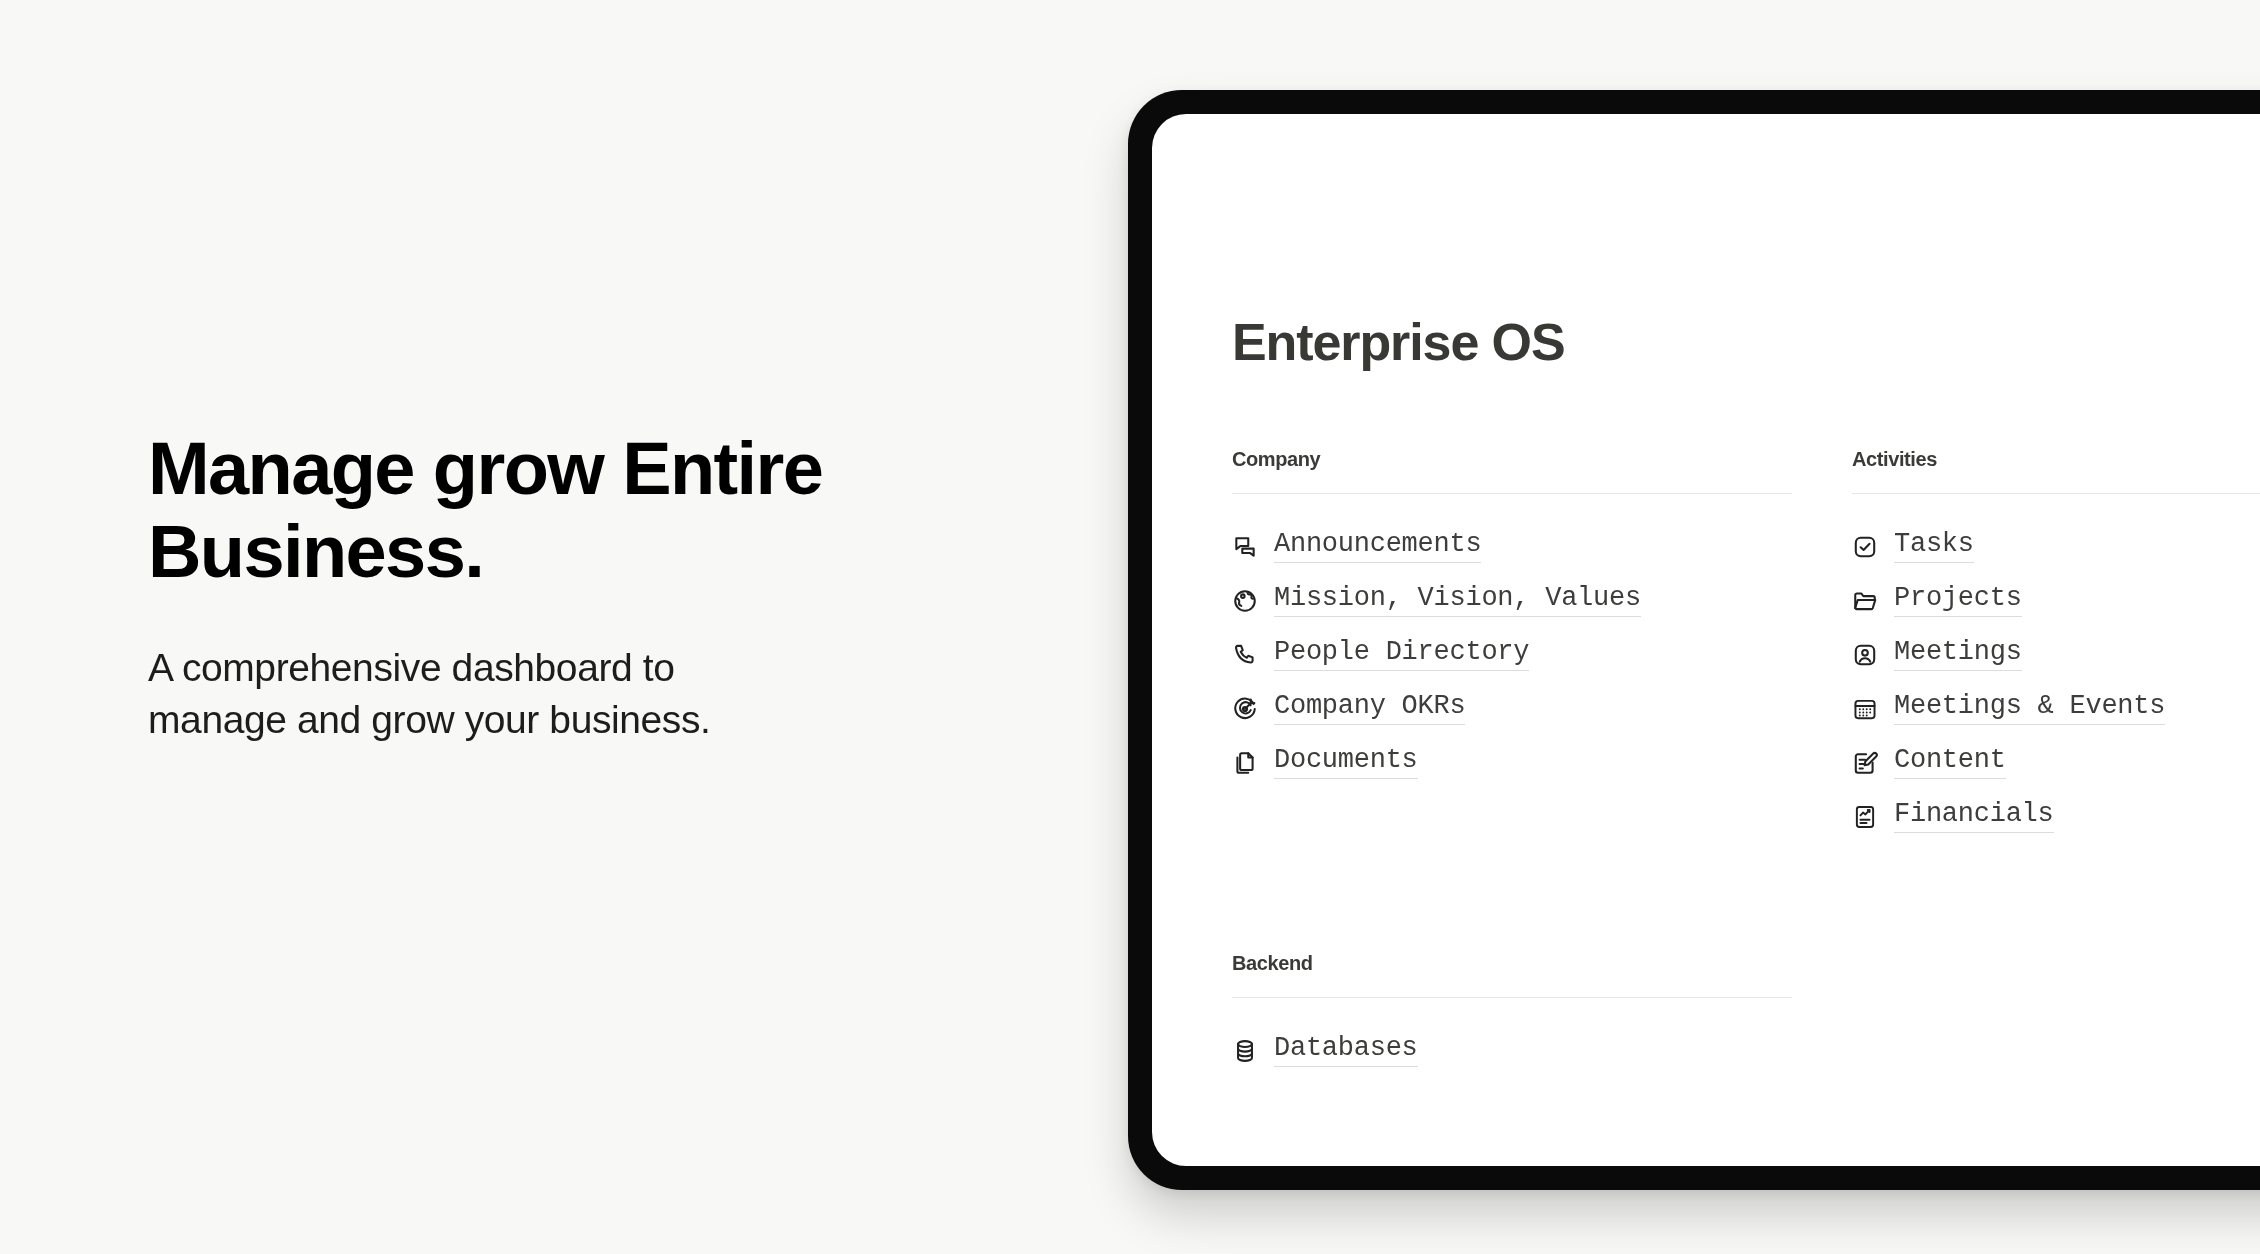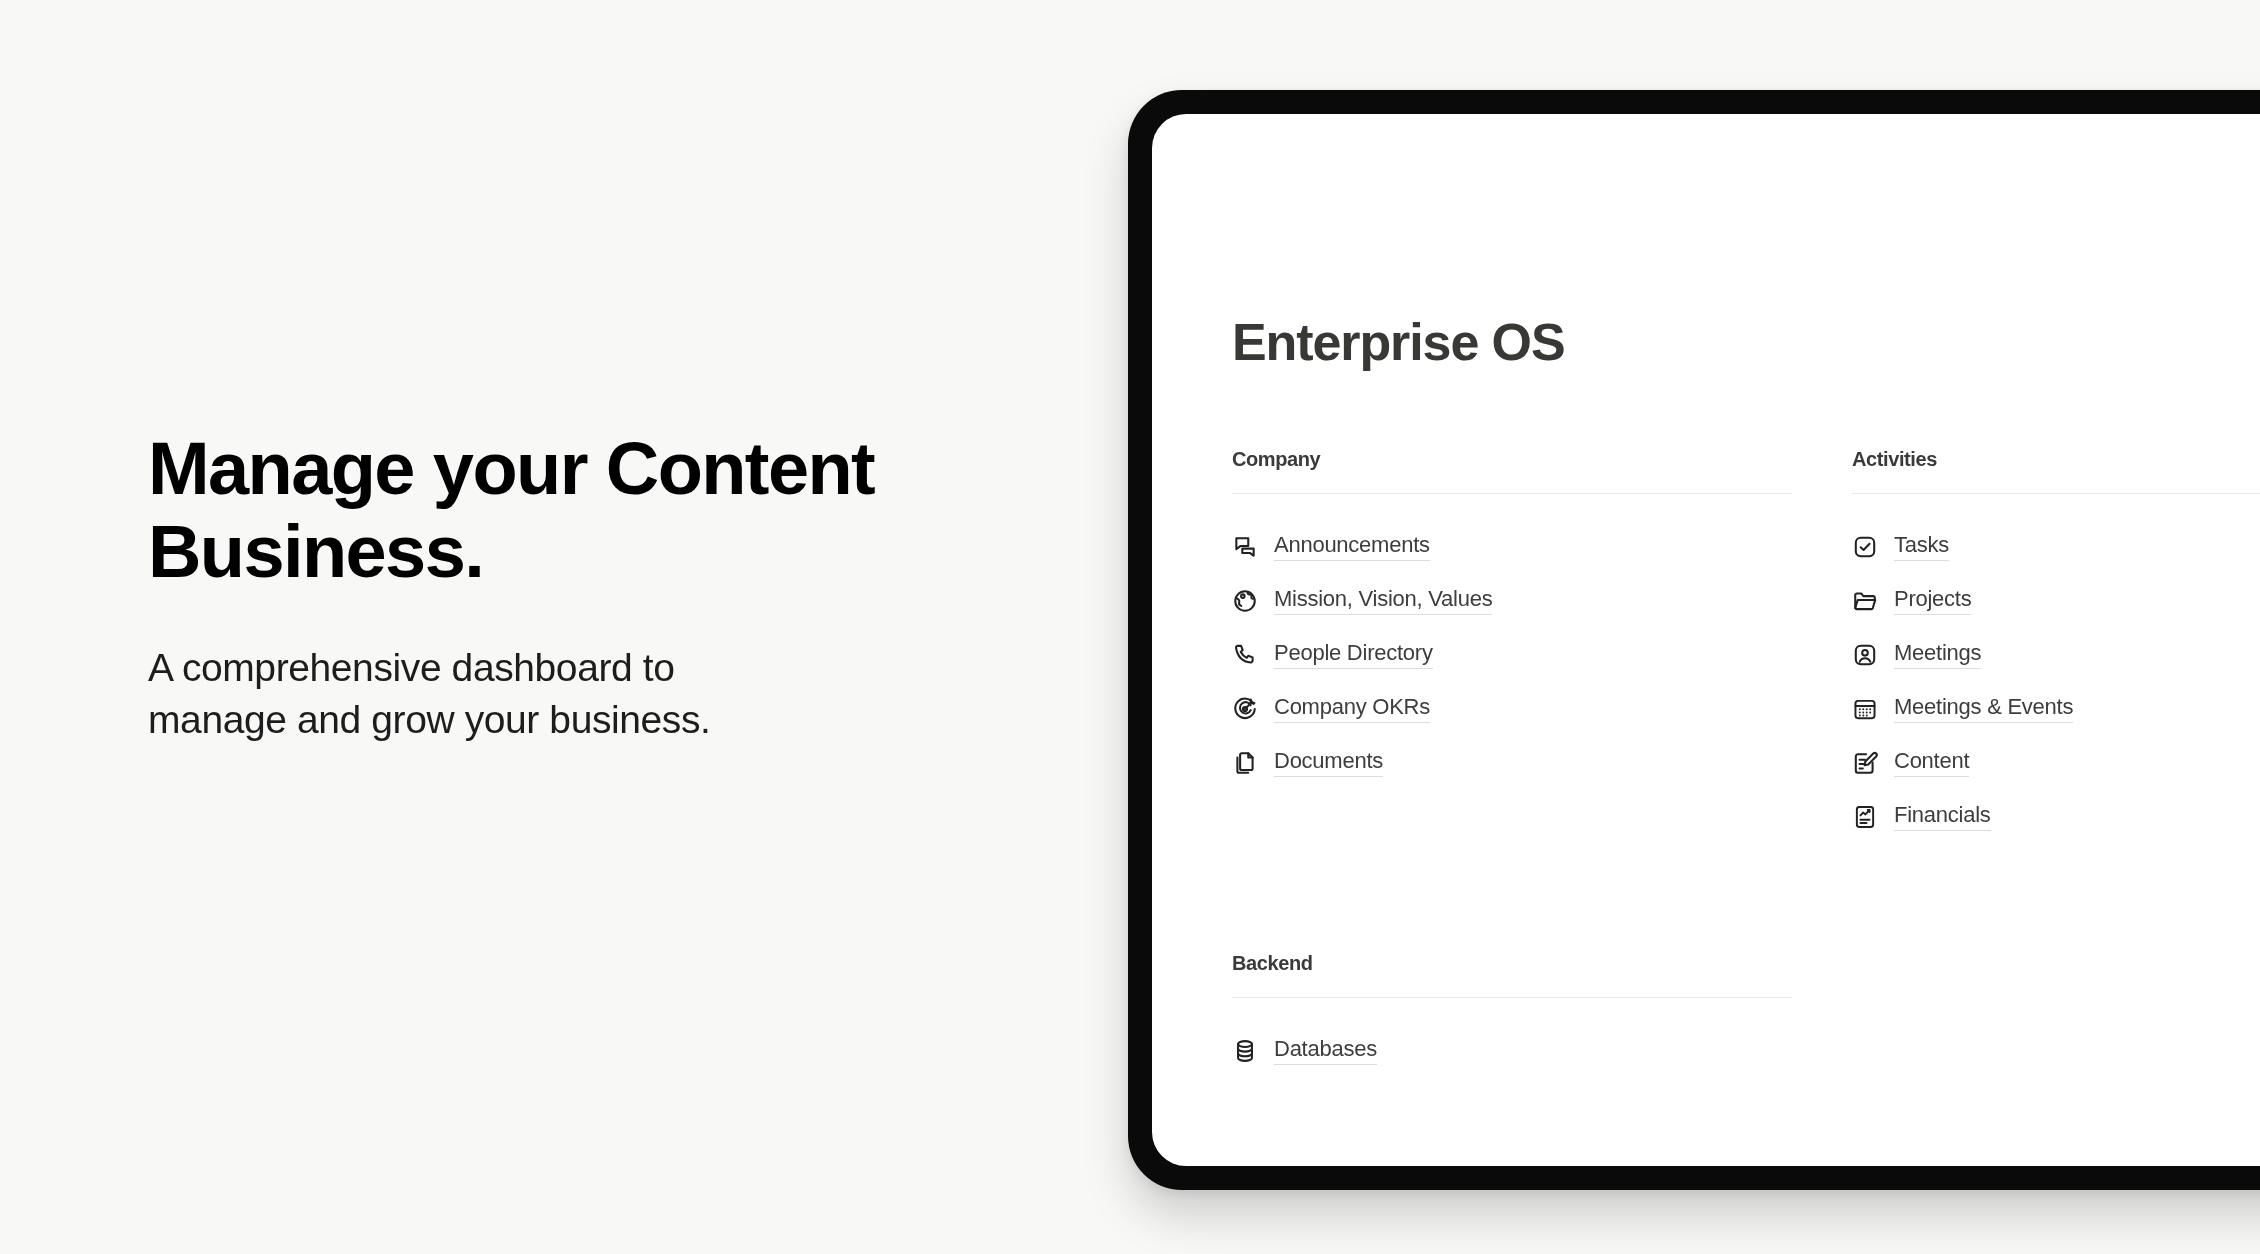--- a/index.html
+++ b/index.html
@@ -111,35 +111,36 @@
     gap:16px;
   }
   .link-icon {
     width:26px; height:26px;
     flex:0 0 26px;
     display:flex; align-items:center; justify-content:center;
     color:#222222;
   }
   .link-icon svg { width:26px; height:26px; display:block; }
   .link-label {
-    font-size:22px;
+    font-size:27px;
     letter-spacing:-0.25px;
     color:#3d3d3b;
     border-bottom:1.5px solid #dcdcda;
     padding-bottom:4px;
     line-height:1;
+    font-family:Liberation Mono, monospace;
   }
 </style>
 </head>
 <body>
 
 <div id="stage">
 
   <div class="hero">
-    <h1 class="hero-title">Manage your Content
+    <h1 class="hero-title">Manage grow Entire
 Business.</h1>
     <p class="hero-sub">A comprehensive dashboard to
 manage and grow your business.</p>
   </div>
 
   <div class="device">
     <div class="device-screen">
       <div class="screen-inner">
 
         <div class="app-title">Enterprise OS</div>

